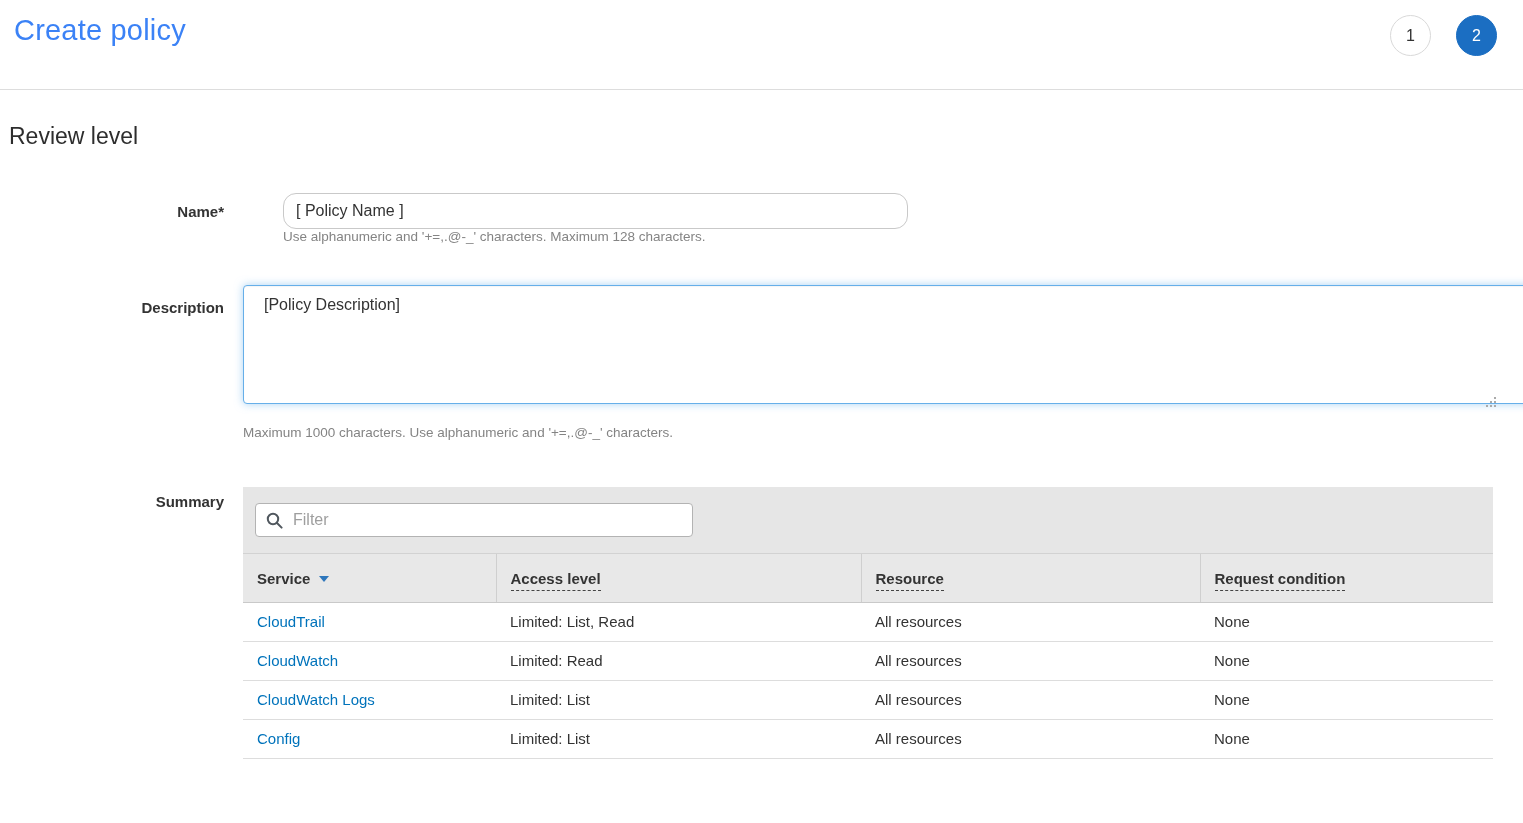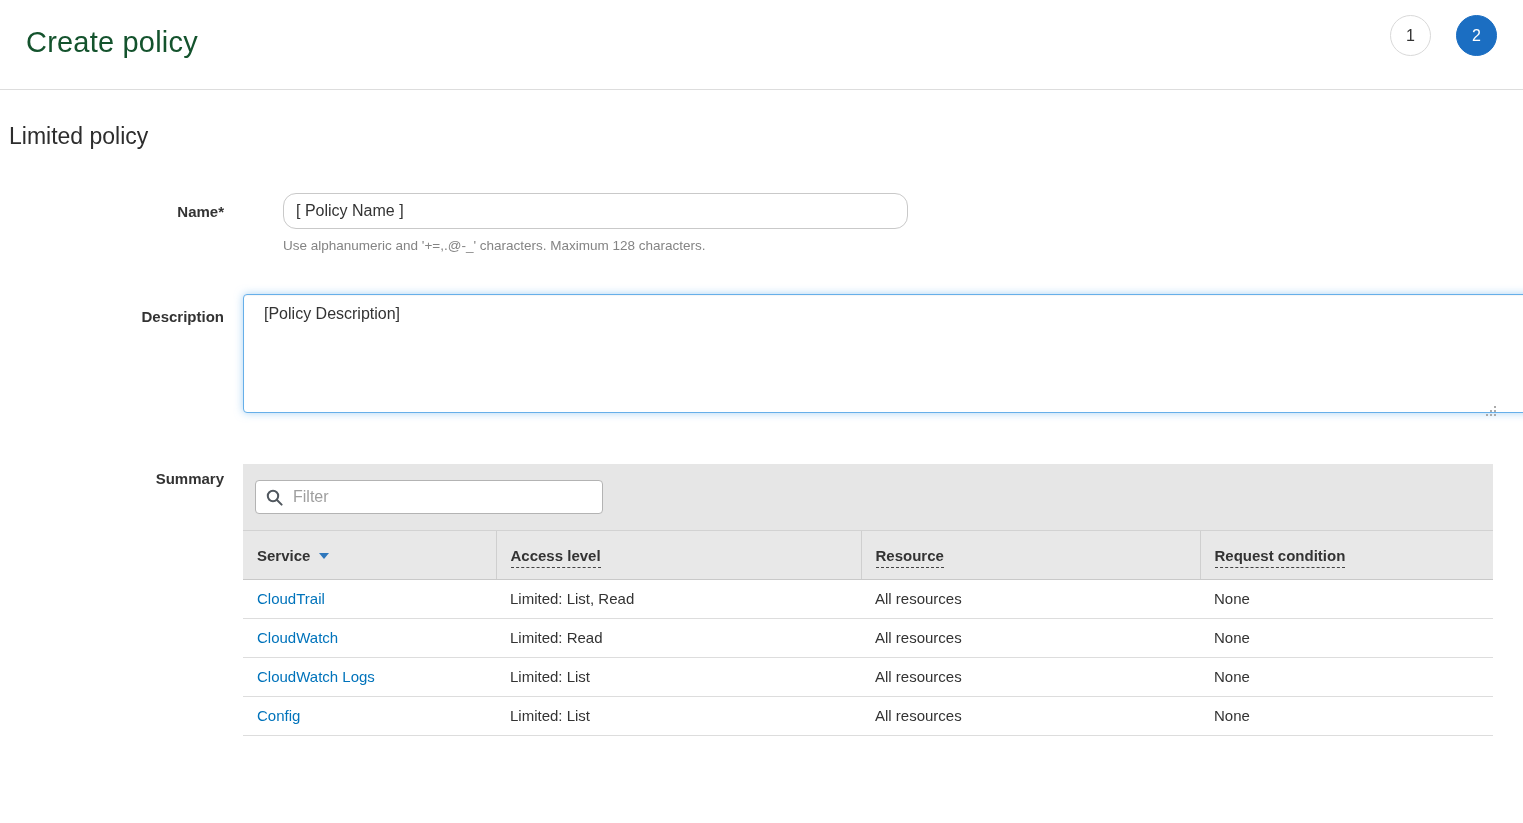--- a/index.html
+++ b/index.html
@@ -17,22 +17,22 @@
     display: flex;
     justify-content: space-between;
     align-items: flex-start;
     padding: 10px 26px 0 10px;
     height: 90px;
     border-bottom: 1px solid #dddddd;
   }
   .page-title {
     font-size: 29px;
     font-weight: 400;
-    color: #14532d;
-    margin: 16px;
+    color: #3b82f6;
+    margin: 4px;
     letter-spacing: 0.2px;
   }
   .steps { display: flex; gap: 25px; padding-top: 5px; }
   .step-circle {
     width: 41px; height: 41px;
     border-radius: 50%;
     display: flex; align-items: center; justify-content: center;
     font-size: 16px;
     background: #ffffff;
     border: 1px solid #d9d9d9;
@@ -76,21 +76,20 @@
     height: 36px;
     border: 1px solid #c9c9c9;
     border-radius: 13px;
     padding: 0 12px;
     font-size: 16px;
     color: #333;
     font-family: inherit;
     outline: none;
   }
   .help-text {
-    margin-top: 9px;
     font-size: 13.5px;
     color: #848484;
   }
 
   .textarea-wrap { position: relative; width: 1250px; }
   .desc-textarea {
     width: 1364px;
     height: 119px;
     border: 1px solid #66afe9;
     border-radius: 4px;
@@ -118,21 +117,21 @@
   
   .summary-panel { width: 1250px; }
   .filter-bar {
     background: #e6e6e6;
     padding: 16px 12px;
     border-bottom: 1px solid #d2d2d2;
   }
   .filter-box {
     display: flex;
     align-items: center;
-    width: 348px;
+    width: 438px;
     height: 34px;
     background: #ffffff;
     border: 1px solid #b3b3b3;
     border-radius: 4px;
     padding: 0 10px;
   }
   .filter-box svg { flex: 0 0 auto; }
   .filter-input {
     border: none;
     outline: none;
@@ -194,37 +193,38 @@
 <body>
 
 <div class="page-header">
   <h1 class="page-title">Create policy</h1>
   <div class="steps">
     <div class="step-circle">1</div>
     <div class="step-circle active">2</div>
   </div>
 </div>
 
-<h2 class="section-heading">Limited policy</h2>
+<h2 class="section-heading">Review level</h2>
 
 <div class="form-row row-name">
   <div class="label-col">Name*</div>
   <div class="field-col">
     <input type="text" class="text-input" value="[ Policy Name ]" style="">
     <div class="help-text">Use alphanumeric and '+=,.@-_' characters. Maximum 128 characters.</div>
   </div>
 </div>
 
 <div class="form-row row-description">
   <div class="label-col">Description</div>
   <div class="field-col">
     <div class="textarea-wrap">
       <textarea class="desc-textarea" style="">[Policy Description]</textarea>
       <div class="resize-grip"></div>
     </div>
+    <div class="help-text desc-help">Maximum 1000 characters. Use alphanumeric and '+=,.@-_' characters.</div>
   </div>
 </div>
 
 <div class="form-row row-summary">
   <div class="label-col">Summary</div>
   <div class="field-col">
     <div class="summary-panel">
       <div class="filter-bar">
         <div class="filter-box">
           <svg width="17" height="17" viewBox="0 0 17 17">

